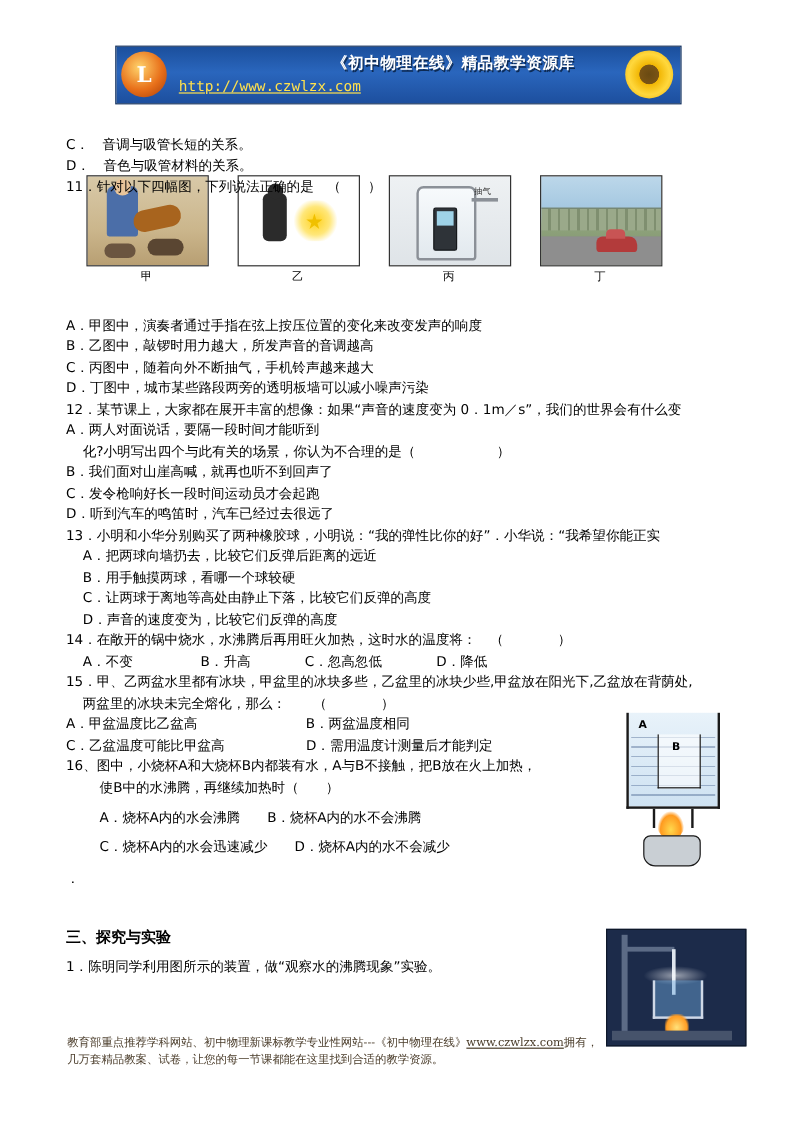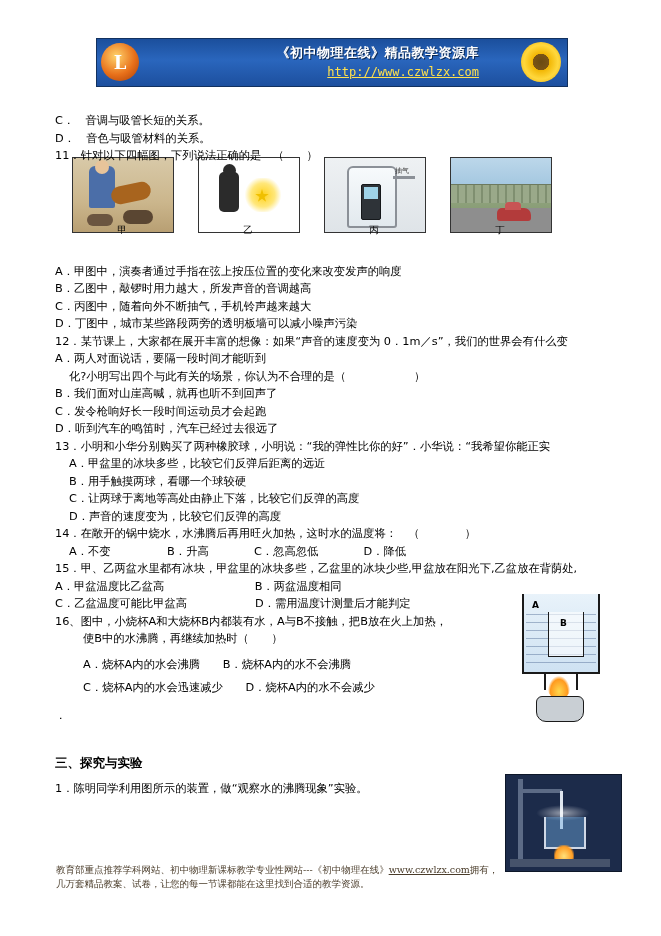--- a/index.html
+++ b/index.html
@@ -60,21 +60,21 @@
     font-weight: bold;
     letter-spacing: 0.5px;
     font-family: "DejaVu Sans", sans-serif;
     text-shadow: 1px 1px 0 #0d2a53;
   }
   .banner-url {
     position: absolute;
     left: 52px;
     top: 26px;
     width: 330px;
-    text-align: right;
+    text-align: left;
     color: #ffe14d;
     font-size: 12px;
     font-family: "DejaVu Sans Mono", monospace;
     text-decoration: underline;
   }
   .banner-flower {
     position: absolute;
     right: 6px;
     top: 3px;
     width: 40px;
@@ -114,21 +114,20 @@
     width: 500px;
     height: 96px;
   }
   .fig {
     position: absolute;
     top: 0;
     width: 100px;
     height: 74px;
     border: 1px solid #333;
     overflow: hidden;
-    margin-top: 11px;
   }
   .fig-label {
     position: absolute;
     top: 78px;
     width: 100px;
     text-align: center;
     font-size: 9.5px;
     color: #000;
   }
   .f1 { left: 0px; background: linear-gradient(180deg,#d8c9a8 0%, #cbb68c 60%, #b89f73 100%); }
@@ -368,27 +367,28 @@
     <p class="line">B．乙图中，敲锣时用力越大，所发声音的音调越高</p>
     <p class="line">C．丙图中，随着向外不断抽气，手机铃声越来越大</p>
     <p class="line">D．丁图中，城市某些路段两旁的透明板墙可以减小噪声污染</p>
     <p class="line">12．某节课上，大家都在展开丰富的想像：如果“声音的速度变为 0．1m／s”，我们的世界会有什么变</p>
     <p class="line">A．两人对面说话，要隔一段时间才能听到</p>
     <p class="line indent1">化?小明写出四个与此有关的场景，你认为不合理的是（　　　　　　）</p>
     <p class="line">B．我们面对山崖高喊，就再也听不到回声了</p>
     <p class="line">C．发令枪响好长一段时间运动员才会起跑</p>
     <p class="line">D．听到汽车的鸣笛时，汽车已经过去很远了</p>
     <p class="line">13．小明和小华分别购买了两种橡胶球，小明说：“我的弹性比你的好”．小华说：“我希望你能正实</p>
-    <p class="line indent1">A．甲盆里的冰块多些，比较它们反弹后距离的远近</p>
+    <p class="line indent1">A．把两球向墙扔去，比较它们反弹后距离的远近</p>
     <p class="line indent1">B．用手触摸两球，看哪一个球较硬</p>
     <p class="line indent1">C．让两球于离地等高处由静止下落，比较它们反弹的高度</p>
     <p class="line indent1">D．声音的速度变为，比较它们反弹的高度</p>
     <p class="line">14．在敞开的锅中烧水，水沸腾后再用旺火加热，这时水的温度将：　（　　　　）</p>
     <p class="line indent1">A．不变　　　　　B．升高　　　　C．忽高忽低　　　　D．降低</p>
     <p class="line">15．甲、乙两盆水里都有冰块，甲盆里的冰块多些，乙盆里的冰块少些,甲盆放在阳光下,乙盆放在背荫处,</p>
+    <p class="line indent1">两盆里的冰块未完全熔化，那么：　　（　　　　）</p>
     <p class="line">A．甲盆温度比乙盆高　　　　　　　　B．两盆温度相同</p>
     <p class="line">C．乙盆温度可能比甲盆高　　　　　　D．需用温度计测量后才能判定</p>
     <p class="line">16、图中，小烧杯A和大烧杯B内都装有水，A与B不接触，把B放在火上加热，</p>
     <p class="line indent2">使B中的水沸腾，再继续加热时（　　）</p>
     <div style="height:8px"></div>
     <p class="line indent2">A．烧杯A内的水会沸腾　　B．烧杯A内的水不会沸腾</p>
     <div style="height:6px"></div>
     <p class="line indent2">C．烧杯A内的水会迅速减少　　D．烧杯A内的水不会减少</p>
     <div style="height:10px"></div>
     <p class="line">．</p>

